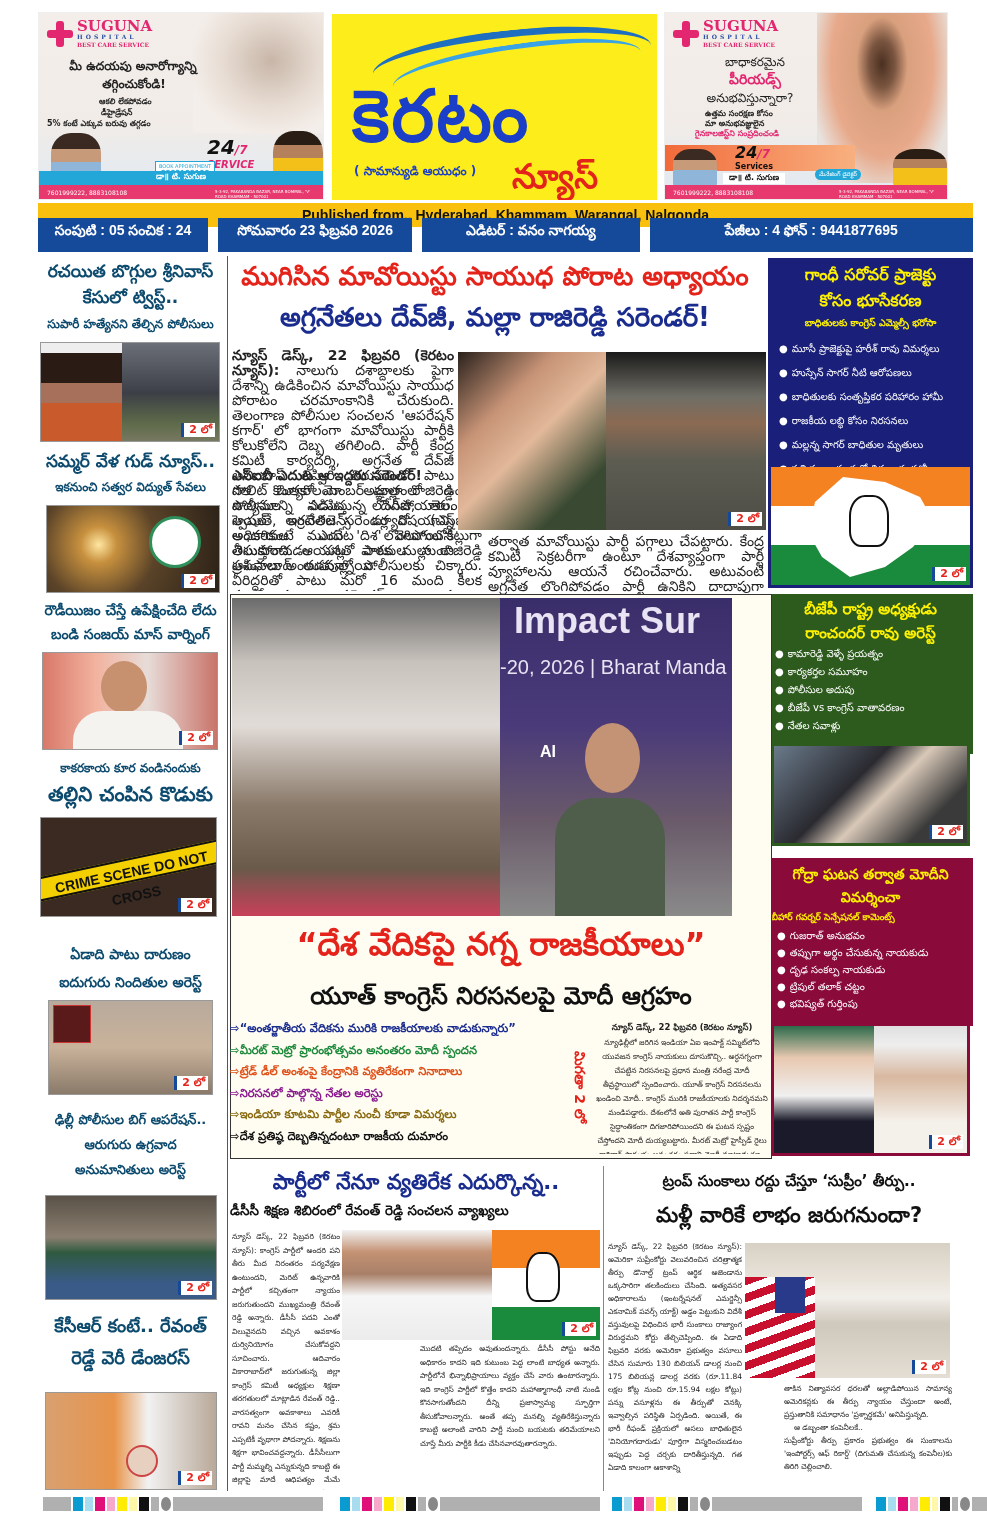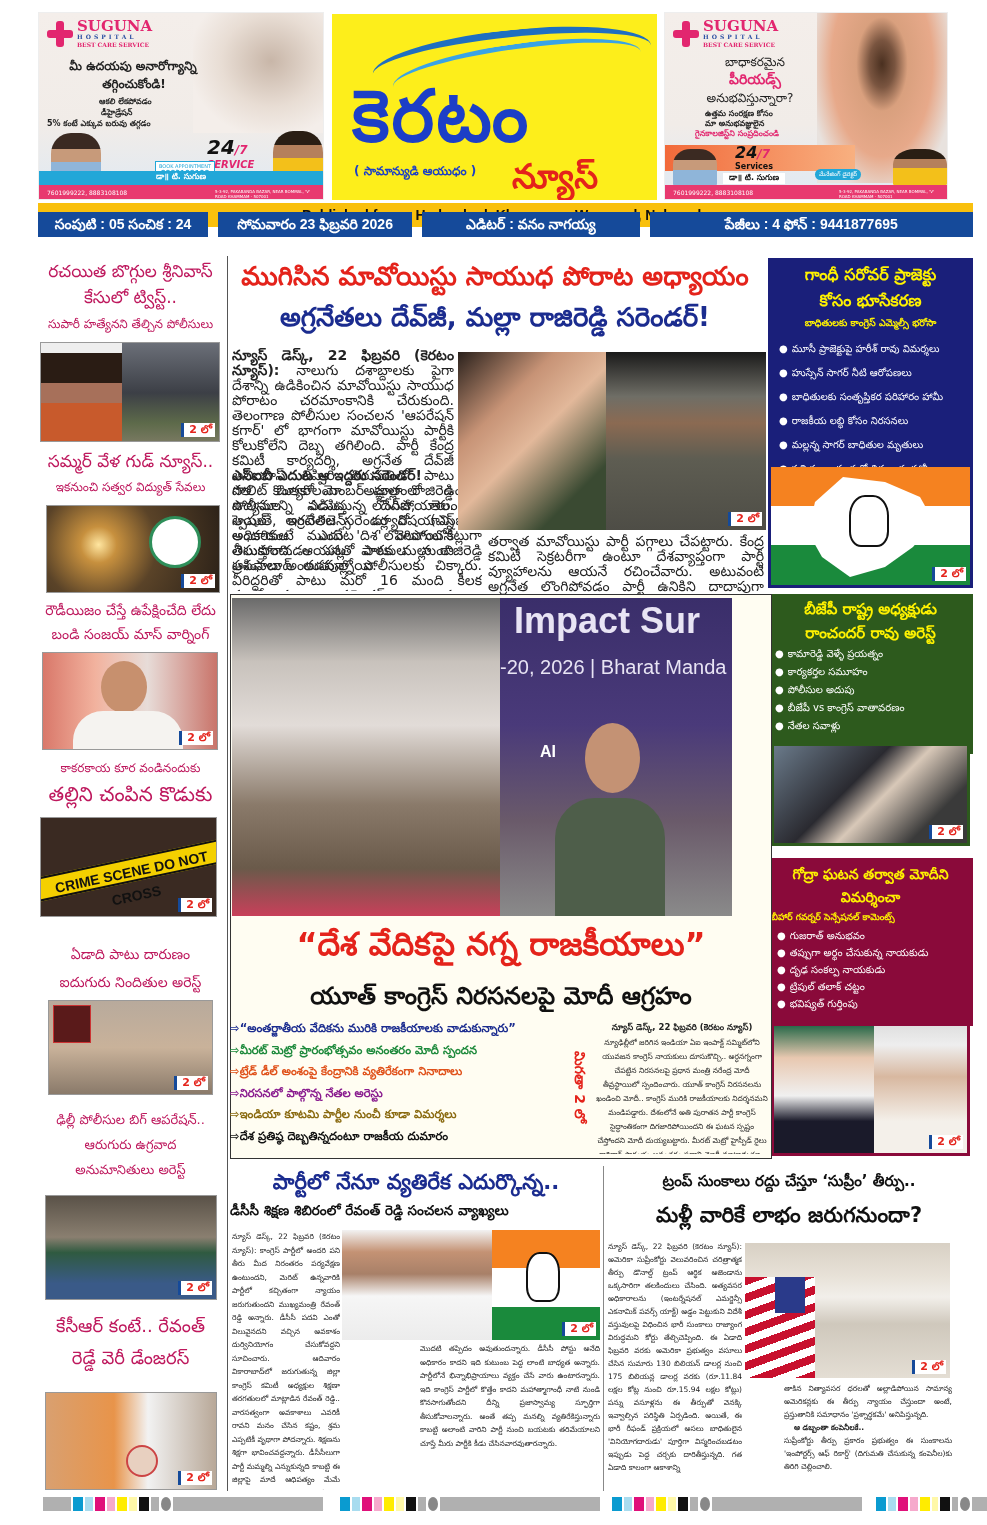--- a/index.html
+++ b/index.html
@@ -22,23 +22,23 @@
 .ad .bar2{position:absolute;left:0;right:0;bottom:16px;height:20px;background:#22a7d8;color:#fff;font-size:9px;font-weight:bold;text-align:center;padding-top:2px}
 .ad .svc{position:absolute;font-weight:900;font-size:20px;color:#111;font-style:italic}
 .ad .svc span{color:#e2266f;font-size:12px}
 .masthead{position:absolute;left:332px;top:14px;width:325px;height:186px;background:#fdee1b;overflow:hidden}
 .masthead .wave{position:absolute;left:40px;top:16px;width:280px;height:60px;border-top:7px solid #1f6fc0;border-radius:50% 50% 0 0;transform:rotate(-6deg)}
 .masthead .wave2{position:absolute;left:60px;top:30px;width:250px;height:50px;border-top:5px solid #3aa3e5;border-radius:50% 50% 0 0;transform:rotate(-8deg)}
 .masthead .name{position:absolute;left:20px;top:62px;font-size:72px;font-weight:900;color:#1c3fc7;letter-spacing:2px;line-height:80px}
 .masthead .tag{position:absolute;left:22px;top:150px;font-size:12px;font-weight:bold;color:#1c3fc7}
 .masthead .news{position:absolute;left:180px;top:142px;font-size:34px;font-weight:900;color:#e4231b;line-height:40px}
 .pubbar{position:absolute;left:38px;top:203px;width:935px;height:24px;background:#f9c00d;font-family:"Liberation Sans",sans-serif;font-weight:bold;font-size:14px;text-align:center;line-height:24px;color:#111}
-.infobar{position:absolute;left:38px;top:212px;width:935px;height:25px;display:flex;gap:10px}
+.infobar{position:absolute;left:38px;top:218px;width:935px;height:34px;display:flex;gap:10px}
 .infobar div{background:#154a9a;color:#fff;font-weight:bold;font-size:14px;line-height:25px;text-align:center;font-family:"Liberation Sans",sans-serif}
-.lh{font-weight:normal;text-align:center;color:#be185d;line-height:24px}
+.lh{font-weight:bold;text-align:center;color:#0c4a6e;line-height:24px}
 .photo{position:absolute;border:1px solid #999;overflow:hidden}
 .badge{position:absolute;right:4px;bottom:4px;background:#fff;color:#e4231b;font-weight:900;font-size:11px;padding:0 3px 0 5px;border-left:3px solid #154a9a;line-height:14px}
 
 .mainhead1{position:absolute;left:230px;top:258px;width:530px;text-align:center;color:#e4231b;font-weight:900;font-size:26px;line-height:36px}
 .mainhead2{position:absolute;left:230px;top:297px;width:530px;text-align:center;color:#1b2c8f;font-weight:900;font-size:26px;line-height:40px}
 .body{font-size:14px;line-height:15px;color:#222;text-align:justify}
 .rbox{position:absolute;left:768px;width:205px;color:#fff;overflow:hidden}
 .rbox h3{color:#fff200;text-align:center;font-weight:900;line-height:28px}
 .rbox ul{list-style:none;padding:4px 8px}
 .rbox li{font-size:10px;line-height:24px;color:#fff;white-space:nowrap;overflow:hidden}
@@ -290,21 +290,21 @@
 <div class="abs" style="left:606px;top:1166px;width:366px;text-align:center;color:#111;font-weight:bold;font-size:15px;line-height:30px;white-space:nowrap">ట్రంప్ సుంకాలు రద్దు చేస్తూ ‘సుప్రీం’ తీర్పు..</div>
 <div class="abs" style="left:606px;top:1196px;width:366px;text-align:center;color:#111;font-weight:900;font-size:21px;line-height:38px;white-space:nowrap">మళ్లీ వారికే లాభం జరుగనుందా?</div>
 <div class="abs body" style="left:608px;top:1240px;width:134px;height:250px;overflow:hidden;font-size:7.5px;line-height:13px">న్యూస్ డెస్క్, 22 ఫిబ్రవరి (కెరటం న్యూస్): అమెరికా సుప్రీంకోర్టు వెలువరించిన చరిత్రాత్మక తీర్పు డొనాల్డ్ ట్రంప్ ఆర్థిక అజెండాను ఒక్కసారిగా తలకిందులు చేసింది. అత్యవసర అధికారాలను (ఇంటర్నేషనల్ ఎమర్జెన్సీ ఎకనామిక్ పవర్స్ యాక్ట్) అడ్డం పెట్టుకుని విదేశీ వస్తువులపై విధించిన భారీ సుంకాలు రాజ్యాంగ విరుద్ధమని కోర్టు తేల్చిచెప్పింది. ఈ ఏడాది ఫిబ్రవరి వరకు అమెరికా ప్రభుత్వం వసూలు చేసిన సుమారు 130 బిలియన్ డాలర్ల నుంచి 175 బిలియన్ల డాలర్ల వరకు (రూ.11.84 లక్షల కోట్ల నుంచి రూ.15.94 లక్షల కోట్లు) పన్ను వసూళ్లను ఈ తీర్పుతో వెనక్కి ఇవ్వాల్సిన పరిస్థితి ఏర్పడింది. అయితే, ఈ భారీ రీఫండ్ ప్రక్రియలో అసలు బాధితులైన 'వినియోగదారుడు' పూర్తిగా విస్మరించబడటం ఇప్పుడు పెద్ద చర్చకు దారితీస్తున్నది. గత ఏడాది కాలంగా ఆకాశాన్ని</div>
 <div class="photo" style="left:745px;top:1243px;width:205px;height:135px;border:none;background:linear-gradient(180deg,#d8d0c4 0%,#e8e2d8 25%,#f2efea 40%,#cfc8bc 60%,#e4ded4 100%)">
   <div style="position:absolute;left:0;top:34px;width:70px;height:101px;background:repeating-linear-gradient(160deg,#c8102e 0 8px,#fff 8px 16px)"></div>
   <div style="position:absolute;left:30px;top:34px;width:30px;height:36px;background:#2a3a8a"></div>
   <div class="badge">2 లో</div>
 </div>
 <div class="abs body" style="left:784px;top:1382px;width:168px;font-size:7.5px;line-height:13px">
   <div>తాకిన నిత్యావసర ధరలతో అల్లాడిపోయిన సామాన్య అమెరికన్లకు ఈ తీర్పు న్యాయం చేస్తుందా అంటే, ప్రస్తుతానికి సమాధానం 'ప్రశ్నార్థకమే' అనిపిస్తున్నది.</div>
-  <div style="font-weight:bold;padding-left:10px">ఆ డబ్బంతా కంపెనీలకే..</div>
+  <div style="font-weight:normal;padding-left:10px">ఆ డబ్బంతా కంపెనీలకే..</div>
   <div>సుప్రీంకోర్టు తీర్పు ప్రకారం ప్రభుత్వం ఈ సుంకాలను 'ఇంపోర్టర్స్ ఆఫ్ రికార్డ్' (దిగుమతి చేసుకున్న కంపెనీల)కు తిరిగి చెల్లించాలి.</div>
 </div>
 
 <div class="colorbar" style="left:43px">
   <span style="width:28px;background:#b0b0b0"></span>
     <span style="width:10px;background:#0a9bd0"></span>
     <span style="width:8px;background:#a8dcef"></span>
     <span style="width:10px;background:#e0107a"></span>
     <span style="width:8px;background:#f6a9cc"></span>
     <span style="width:10px;background:#ffec00"></span>

